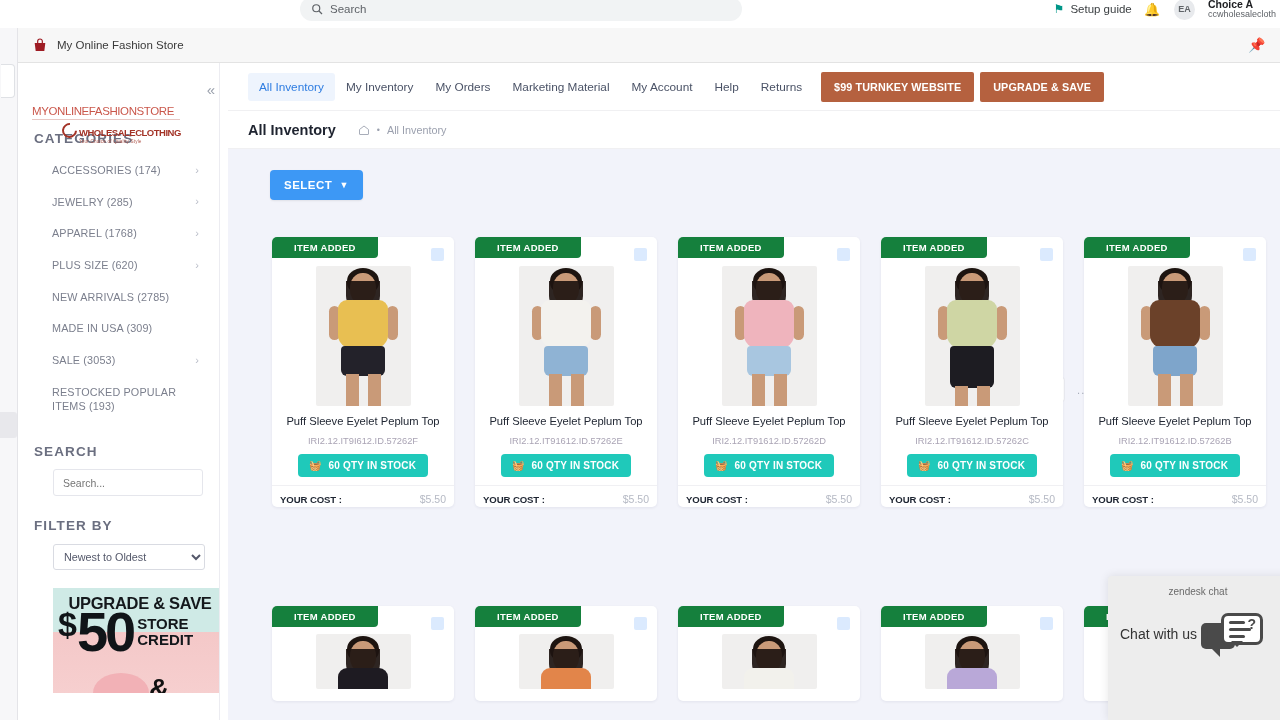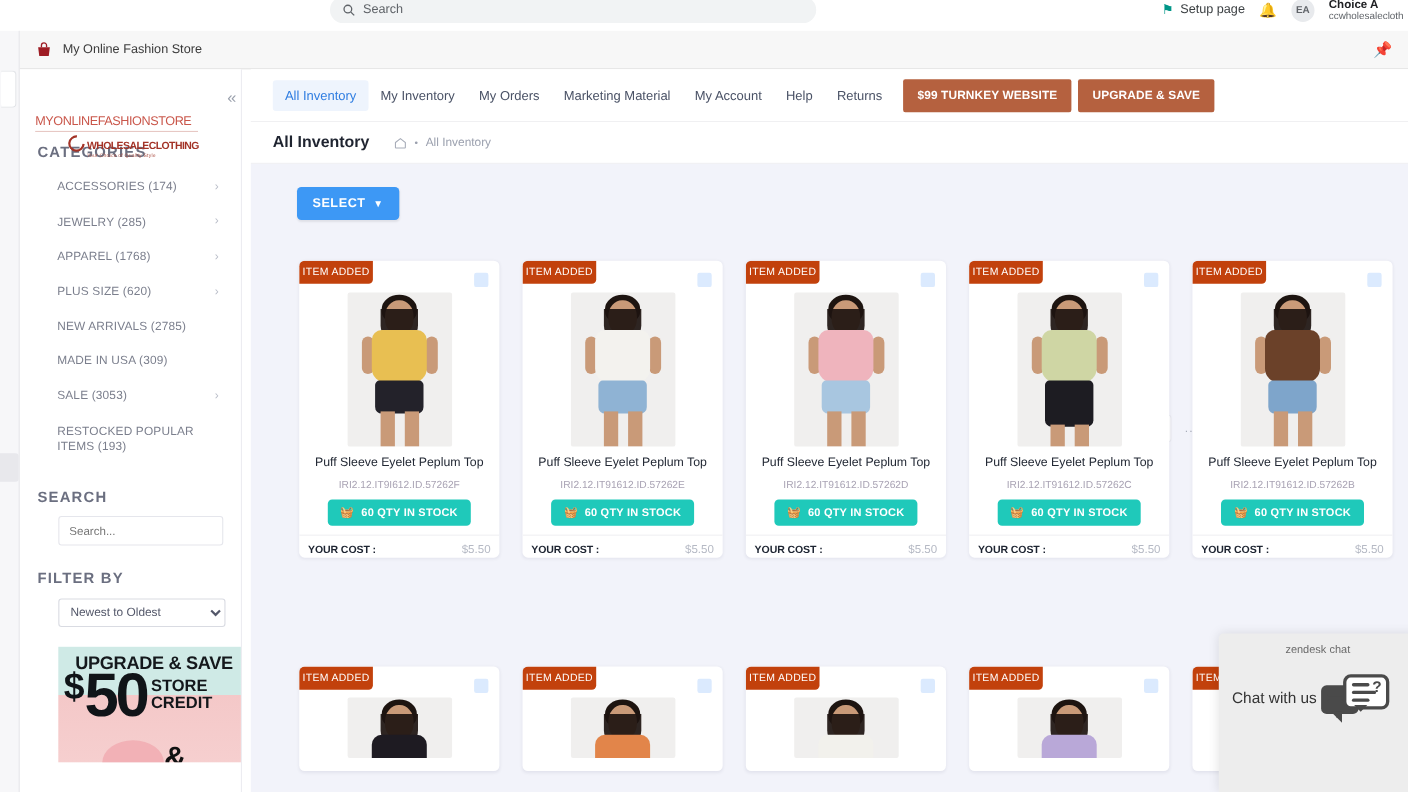--- a/index.html
+++ b/index.html
@@ -188,22 +188,22 @@
     display:flex; gap:21px;
   }
   .grid.row2 { top:457px; }
   .card {
     width:182px; background:#fff; border-radius:5px; position:relative;
     box-shadow:0 1px 3px rgba(28,35,70,.07); overflow:hidden;
   }
   .card.row1 { height:270px; }
   .card.row2 { height:95px; }
   .tag {
-    position:absolute; left:0; top:0; background:#c2410c; color:#fff;
-    font-size:9.5px; font-weight:400; letter-spacing:.3px; padding:5px 3px;
+    position:absolute; left:0; top:0; background:#15803d; color:#fff;
+    font-size:9.5px; font-weight:700; letter-spacing:.3px; padding:5px 22px;
     border-radius:0 0 4px 0;
   }
   .cb {
     position:absolute; right:10px; top:11px; width:13px; height:13px;
     background:#dbeafe; border-radius:2px;
   }
   .thumb {
     margin:29px auto 0 auto; width:95px; height:140px; border-radius:2px;
     background:#f0efee; position:relative; overflow:hidden;
   }
@@ -276,21 +276,21 @@
   <div class="omnibox">
     <svg width="12" height="12" viewBox="0 0 24 24" fill="none" stroke="#5f6368" stroke-width="2.4">
       <circle cx="10.5" cy="10.5" r="7"></circle>
         <line x1="16" y1="16" x2="22" y2="22"></line>
     </svg>
     <span class="ph">Search</span>
   </div>
   <div class="chrome-right">
     <div class="setup-guide">
       <span class="flag-ic">⚑</span>
-      <span>Setup page</span>
+      <span>Setup guide</span>
     </div>
     <span class="bell-ic">🔔</span>
     <div class="avatar-chip">EA</div>
     <div class="user-txt">
       <div class="nm">Choice A</div>
       <div class="em">ccwholesalecloth</div>
     </div>
   </div>
 </div>
 

